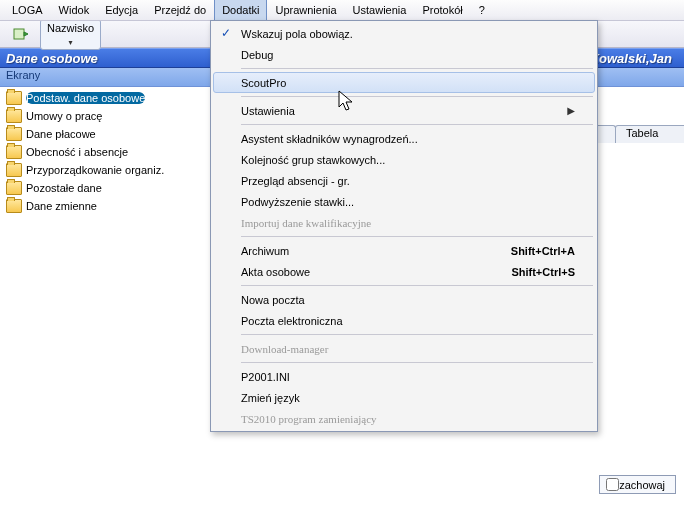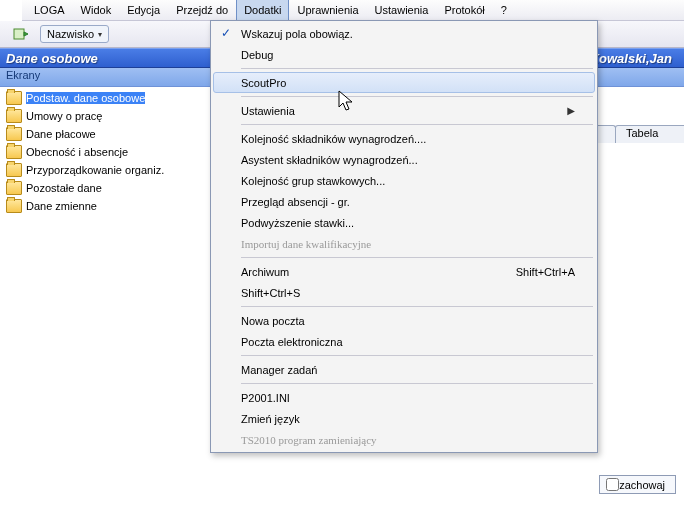--- a/index.html
+++ b/index.html
@@ -14,21 +14,20 @@
     color: #000;
   }
   .menubar {
     height: 20px;
     background: linear-gradient(#fdfdfd, #ececf3);
     border-bottom: 1px solid #c6c6d6;
     display: flex;
     align-items: center;
     padding: 0 4px;
     position: relative;
-    margin-left: 22px;
   }
   .menubar .mitem {
     padding: 2px 8px;
     cursor: default;
   }
   .menubar .mitem.open {
     background: #c8d8ef;
     border: 1px solid #6f90c7;
     padding: 11px 7px;
   }
@@ -41,20 +40,21 @@
     padding: 0 6px;
     gap: 4px;
   }
   .tb-btn {
     display: inline-flex;
     align-items: center;
     gap: 4px;
     padding: 2px 6px;
     border: 1px solid transparent;
     border-radius: 3px;
+    flex-direction: column;
   }
   .tb-btn.combo {
     border: 1px solid #9aaac9;
     background: #f0f4fb;
   }
   .caret { font-size: 8px; color: #333; }
   .icon16 { width: 16px; height: 16px; display: inline-block; }
   .header-band {
     height: 18px;
     background: linear-gradient(#4a7de6, #2e5fcf);
@@ -96,23 +96,24 @@
     align-items: center;
     gap: 4px;
     padding: 1px 2px 1px 4px;
     height: 16px;
     white-space: nowrap;
   }
   .tnode .lbl-wrap {
     display: inline-block;
   }
   .tnode.selected .lbl-wrap {
-    background: #3b82f6;
+    background: #0369a1;
     color: #fff;
     outline: 1px dotted #fff;
+    border-radius: 6px;
   }
   .folder-icon {
     width: 14px; height: 12px;
     background: linear-gradient(#ffe79c, #f7c850);
     border: 1px solid #b88b1a;
     border-radius: 1px;
     position: relative;
   }
   .folder-icon::before {
     content: "";
@@ -172,21 +173,21 @@
   }
   .dd-row {
     display: flex;
     align-items: center;
     height: 21px;
     padding: 0 20px 0 28px;
     position: relative;
     cursor: default;
   }
   .dd-row .rlabel { flex: 1; }
-  .dd-row .rshort { color: #000; }
+  .dd-row .rshort { color: #000; font-weight: bold; }
   .dd-row.disabled { color: #9a9a9a; font-family: Liberation Serif, serif; }
   .dd-row.hover {
     background: linear-gradient(#e6eefb, #d2e1f7);
     border: 1px solid #a6c0e7;
     border-radius: 3px;
     padding: 0 19px 0 27px;
     height: 19px;
   }
   .dd-check {
     position: absolute;
@@ -308,55 +309,53 @@
     <div class="dd-row hover">
       <span class="rlabel">ScoutPro</span>
     </div>
     <div class="dd-sep"></div>
     <div class="dd-row">
       <span class="rlabel">Ustawienia</span>
       <span class="dd-arrow">▶</span>
     </div>
     <div class="dd-sep"></div>
     <div class="dd-row">
-      <span class="rlabel">Kolejność składników wynagrodzeń....</span>
-    </div>
-    <div class="dd-row">
       <span class="rlabel">Asystent składników wynagrodzeń...</span>
     </div>
     <div class="dd-row">
       <span class="rlabel">Kolejność grup stawkowych...</span>
     </div>
     <div class="dd-row">
       <span class="rlabel">Przegląd absencji - gr.</span>
     </div>
     <div class="dd-row">
       <span class="rlabel">Podwyższenie stawki...</span>
     </div>
     <div class="dd-row disabled">
       <span class="rlabel">Importuj dane kwalifikacyjne</span>
     </div>
     <div class="dd-sep"></div>
     <div class="dd-row">
       <span class="rlabel">Archiwum</span>
       <span class="rshort">Shift+Ctrl+A</span>
     </div>
     <div class="dd-row">
+      <span class="rlabel">Akta osobowe</span>
       <span class="rshort">Shift+Ctrl+S</span>
     </div>
     <div class="dd-sep"></div>
     <div class="dd-row">
       <span class="rlabel">Nowa poczta</span>
     </div>
     <div class="dd-row">
       <span class="rlabel">Poczta elektroniczna</span>
     </div>
     <div class="dd-sep"></div>
-    <div class="dd-row">
-      <span class="rlabel">Manager zadań</span>
+    <div class="dd-row disabled">
+      <span class="rlabel">Download-manager</span>
     </div>
     <div class="dd-sep"></div>
     <div class="dd-row">
       <span class="rlabel">P2001.INI</span>
     </div>
     <div class="dd-row">
       <span class="rlabel">Zmień język</span>
     </div>
     <div class="dd-row disabled">
       <span class="rlabel">TS2010 program zamieniający</span>

